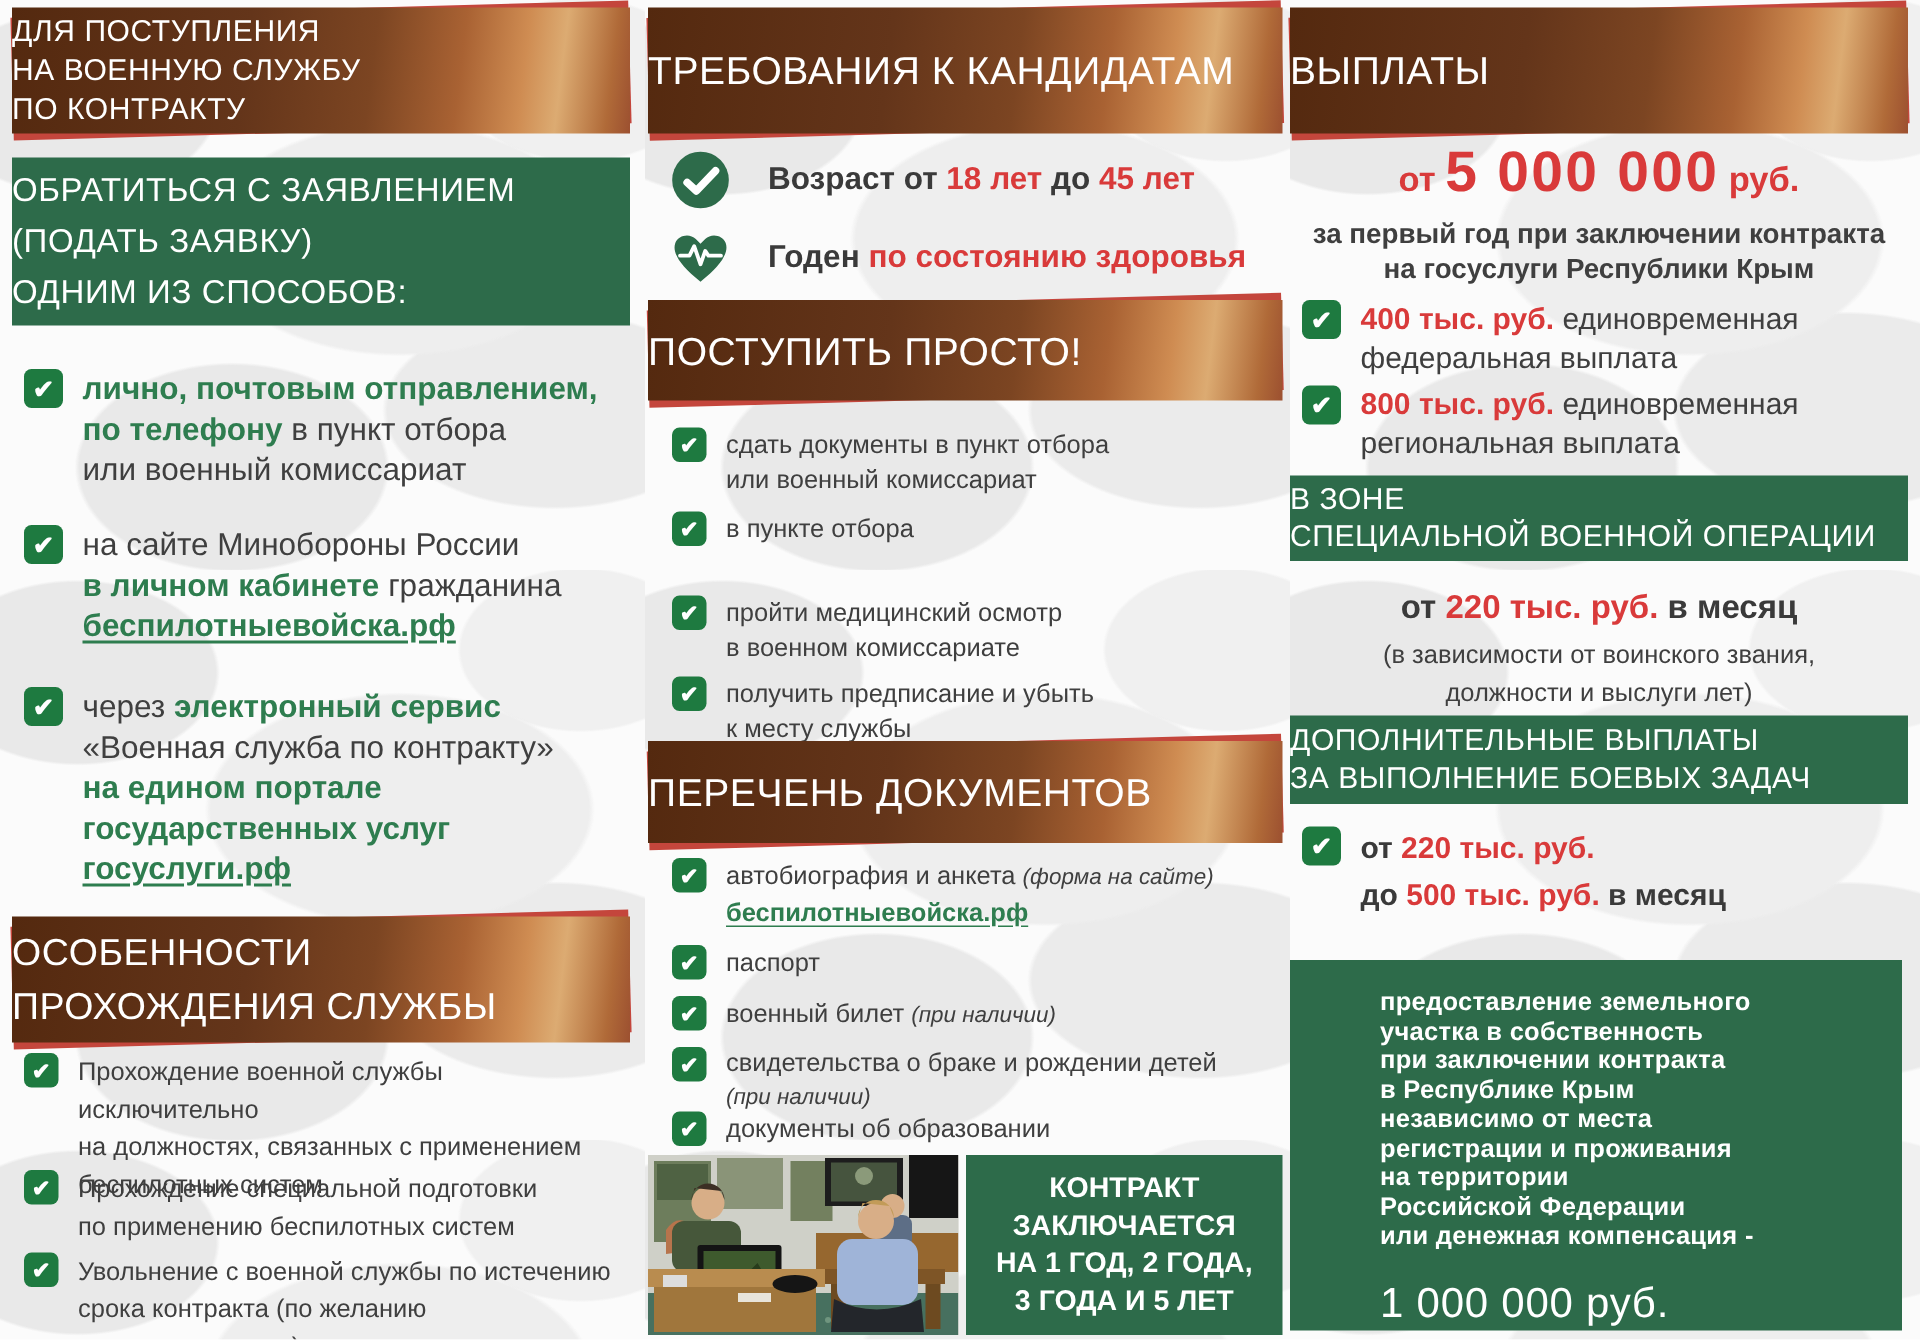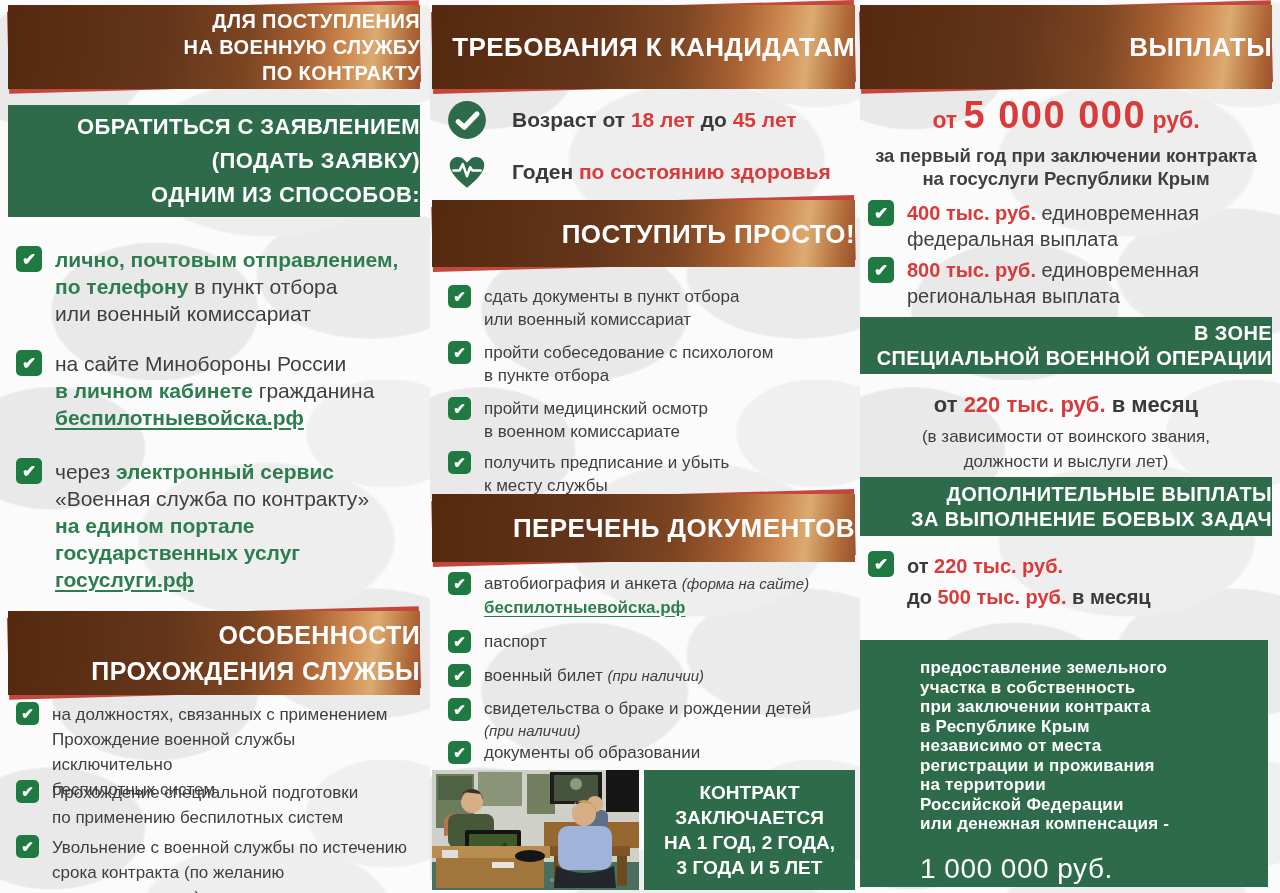--- a/index.html
+++ b/index.html
@@ -17,22 +17,22 @@
   }
   .col{position:absolute;top:0;height:893px;}
   #col-left{left:8px;width:412px;}
   #col-mid{left:432px;width:423px;}
   #col-right{left:860px;width:412px;}
 
   .hdr{position:absolute;left:0;right:0;}
   .hdr .acc{position:absolute;inset:1px 0;background:#c4463c;transform:rotate(-1.6deg);}
   .hdr .in{
     position:relative;width:100%;height:100%;
-    display:flex;flex-direction:column;justify-content:center;align-items:flex-end;
-    color:#fff;font-weight:700;text-align:center;letter-spacing:.4px;
+    display:flex;flex-direction:column;justify-content:center;align-items:flex-start;
+    color:#fff;font-weight:400;text-align:center;letter-spacing:.4px;
   }
   .hdr.brown .in{
     background:linear-gradient(97deg,#54290f 0%,#64351a 38%,#7c4522 58%,#a96233 72%,#cf8c52 82%,#dcab72 88%,#b06a38 96%,#9c5030 100%);
   }
   .hdr.greenflat .in{background:#2d6b4a;}
   .hdr .in .s-p{color:#fff;}
 
   .chk-item{position:absolute;left:8px;right:0;display:flex;gap:13px;align-items:flex-start;}
   .chk{flex:0 0 auto;background:#1e7a40;border-radius:5px;color:#fff;
        display:flex;align-items:center;justify-content:center;font-weight:700;}
@@ -127,22 +127,22 @@
           <div class="tl"><span class="s-p">ОСОБЕННОСТИ</span></div>
           <div class="tl"><span class="s-p">ПРОХОЖДЕНИЯ СЛУЖБЫ</span></div>
         </div>
     </div>
 
     <div class="chk-item" style="top:702px">
       <span class="chk chk-23">
           <i>✔</i>
         </span>
       <div class="txt" style="font-size:17px;line-height:25px">
+          <div class="tl"><span class="s-p">Прохождение военной службы исключительно</span></div>
           <div class="tl"><span class="s-p">на должностях, связанных с применением</span></div>
-          <div class="tl"><span class="s-p">Прохождение военной службы исключительно</span></div>
           <div class="tl"><span class="s-p">беспилотных систем</span></div>
         </div>
     </div>
     <div class="chk-item" style="top:780px">
       <span class="chk chk-23">
           <i>✔</i>
         </span>
       <div class="txt" style="font-size:17px;line-height:25px">
           <div class="tl"><span class="s-p">Прохождение специальной подготовки</span></div>
           <div class="tl"><span class="s-p">по применению беспилотных систем</span></div>
@@ -205,21 +205,20 @@
       <div class="txt" style="font-size:17px;line-height:23px">
           <div class="tl"><span class="s-p">сдать документы в пункт отбора</span></div>
           <div class="tl"><span class="s-p">или военный комиссариат</span></div>
         </div>
     </div>
     <div class="chk-item" style="top:341px;left:16px">
       <span class="chk chk-23">
           <i>✔</i>
         </span>
       <div class="txt" style="font-size:17px;line-height:23px">
-          <div class="tl"><span class="s-p">пройти собеседование с психологом</span></div>
           <div class="tl"><span class="s-p">в пункте отбора</span></div>
         </div>
     </div>
     <div class="chk-item" style="top:397px;left:16px">
       <span class="chk chk-23">
           <i>✔</i>
         </span>
       <div class="txt" style="font-size:17px;line-height:23px">
           <div class="tl"><span class="s-p">пройти медицинский осмотр</span></div>
           <div class="tl"><span class="s-p">в военном комиссариате</span></div>

